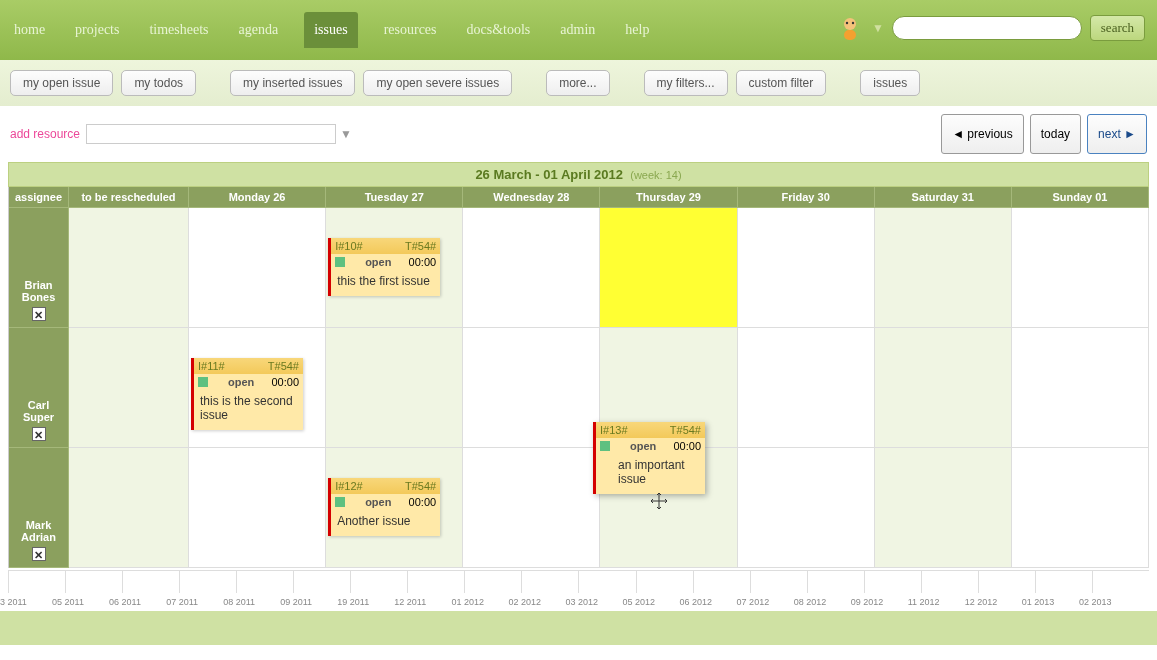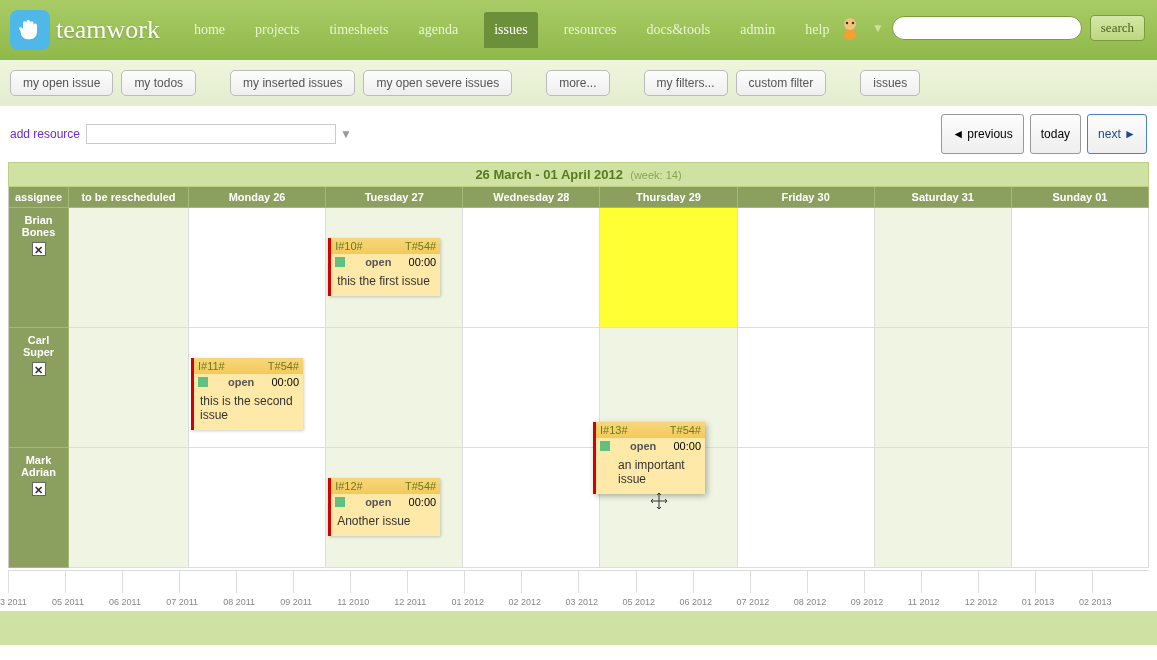--- a/index.html
+++ b/index.html
@@ -13,31 +13,31 @@
 .navtab { color: #e8f4d4; font-size: 14px; font-family: Georgia, serif; cursor: pointer; padding: 6px 4px; }
 .navtab.active { background: #6b8f3a; padding: 10px 10px; border-radius: 3px 3px 0 0; color: #fff; }
 .top-right { position: absolute; right: 12px; top: 14px; display: flex; align-items: center; gap: 8px; }
 .avatar { width: 28px; height: 28px; }
 .search-field { width: 190px; height: 24px; border-radius: 12px; border: 1px solid #7a9c3e; padding: 0 10px; background: #fff; }
 .search-btn { background: linear-gradient(#d4e8a8,#bcd77e); border: 1px solid #7a9c3e; border-radius: 4px; padding: 4px 10px; color: #4a6020; font-family: Georgia, serif; font-size: 13px; cursor: pointer; }
 .filterbar { background: linear-gradient(#eef5dc,#e4edcf); padding: 10px; display: flex; gap: 14px; }
 .fgroup { display: flex; gap: 8px; }
 .fbtn { background: linear-gradient(#fdfdfd,#eee); border: 1px solid #bbb; border-radius: 5px; padding: 5px 12px; color: #555; font-size: 12px; cursor: pointer; }
 .resourcebar { padding: 8px 10px; display: flex; align-items: center; gap: 6px; }
-.resourcebar label { color: #6d28d9; }
+.resourcebar label { color: #ec4899; }
 .res-input { width: 250px; height: 20px; border: 1px solid #ccc; }
 .dropdown-arrow { color: #999; margin-left: -2px; }
 .navbtns { margin-left: auto; display: flex; gap: 6px; }
 .navbtn { background: linear-gradient(#fdfdfd,#eee); border: 1px solid #999; border-radius: 3px; padding: 12px 10px; font-size: 12px; cursor: pointer; }
 .navbtn.next { border-color: #4a82c0; color: #1a4a8a; }
 .weekheader { background: #cfe1a3; text-align: center; padding: 4px; color: #5a7a20; font-weight: bold; font-size: 13px; border: 1px solid #bcd081; }
 .weekheader .wk { color: #8aa850; font-weight: normal; font-size: 11px; }
 .grid { display: grid; grid-template-columns: 60px 120px repeat(7, 1fr); border-left: 1px solid #ccc; }
 .colhead { background: #8ba05e; color: #fff; font-size: 11px; text-align: center; padding: 4px 2px; border-right: 1px solid #a5b87a; border-bottom: 1px solid #a5b87a; font-weight: bold; }
-.assignee-cell { background: #8ba05e; color: #fff; text-align: center; font-weight: bold; font-size: 11px; padding: 6px 2px; border-right: 1px solid #a5b87a; border-bottom: 1px solid #a5b87a; display: flex; flex-direction: column; align-items: center; justify-content: flex-start; }
+.assignee-cell { background: #8ba05e; color: #fff; text-align: center; font-weight: bold; font-size: 11px; padding: 6px 2px; border-right: 1px solid #a5b87a; border-bottom: 1px solid #a5b87a; display: flex; flex-direction: column; align-items: center; justify-content: flex-end; }
 .close-x { background: #fff; color: #333; width: 14px; height: 14px; line-height: 14px; font-size: 11px; border: 1px solid #666; margin-top: 4px; cursor: pointer; }
 .cell { border-right: 1px solid #ddd; border-bottom: 1px solid #ddd; min-height: 120px; position: relative; padding: 2px; }
 .cell.alt { background: #f0f5e3; }
 .cell.highlight { background: #ffff33; }
 .card { position: relative; background: #ffe9a8; border-left: 3px solid #d40000; box-shadow: 1px 1px 3px rgba(0,0,0,.2); width: 112px; margin-top: 28px; }
 .card-head { background: linear-gradient(#f8d77a,#f3c95a); padding: 2px 4px; display: flex; justify-content: space-between; font-size: 11px; color: #6a7a20; }
 .card-status { padding: 2px 4px; display: flex; align-items: center; justify-content: space-between; font-size: 11px; }
 .card-status .st { display: flex; align-items: center; gap: 20px; color: #555; font-weight: bold; }
 .statdot { width: 10px; height: 10px; background: #5fc080; display: inline-block; }
 .card-body { padding: 4px 6px 8px; font-size: 12px; color: #333; }
@@ -47,28 +47,20 @@
 .timeline { display: flex; border-top: 1px solid #ddd; margin-top: 2px; }
 .tick { flex: 1; border-left: 1px solid #ddd; height: 22px; position: relative; }
 .tick span { position: absolute; bottom: -14px; left: -14px; font-size: 9px; color: #888; }
 .footer { background: #cfe1a3; height: 34px; margin-top: 18px; }
 .gridwrap { position: relative; margin: 0 8px; }
 </style>
 </head>
 <body>
 
 <div class="topbar">
-  <div class="logo-area">
-    <div class="hand-icon">
-      <svg viewBox="0 0 24 24">
-          <path fill="#fff" d="M6 11V6a1.5 1.5 0 013 0v4V5a1.5 1.5 0 013 0v5V6a1.5 1.5 0 013 0v5V8a1.5 1.5 0 013 0v6a6 6 0 01-6 6h-2a6 6 0 01-6-6v-1l-1.5-2a1.5 1.5 0 012.5-1z"></path>
-        </svg>
-    </div>
-    <span class="brand">teamwork</span>
-  </div>
   <div class="navtabs">
     <span class="navtab">home</span>
     <span class="navtab">projects</span>
     <span class="navtab">timesheets</span>
     <span class="navtab">agenda</span>
     <span class="navtab active">issues</span>
     <span class="navtab">resources</span>
     <span class="navtab">docs&amp;tools</span>
     <span class="navtab">admin</span>
     <span class="navtab">help</span>
@@ -262,21 +254,21 @@
       <div class="tick">
         <span>07 2011</span>
       </div>
       <div class="tick">
         <span>08 2011</span>
       </div>
       <div class="tick">
         <span>09 2011</span>
       </div>
       <div class="tick">
-        <span>11 2010</span>
+        <span>19 2011</span>
       </div>
       <div class="tick">
         <span>12 2011</span>
       </div>
       <div class="tick">
         <span>01 2012</span>
       </div>
       <div class="tick">
         <span>02 2012</span>
       </div>

